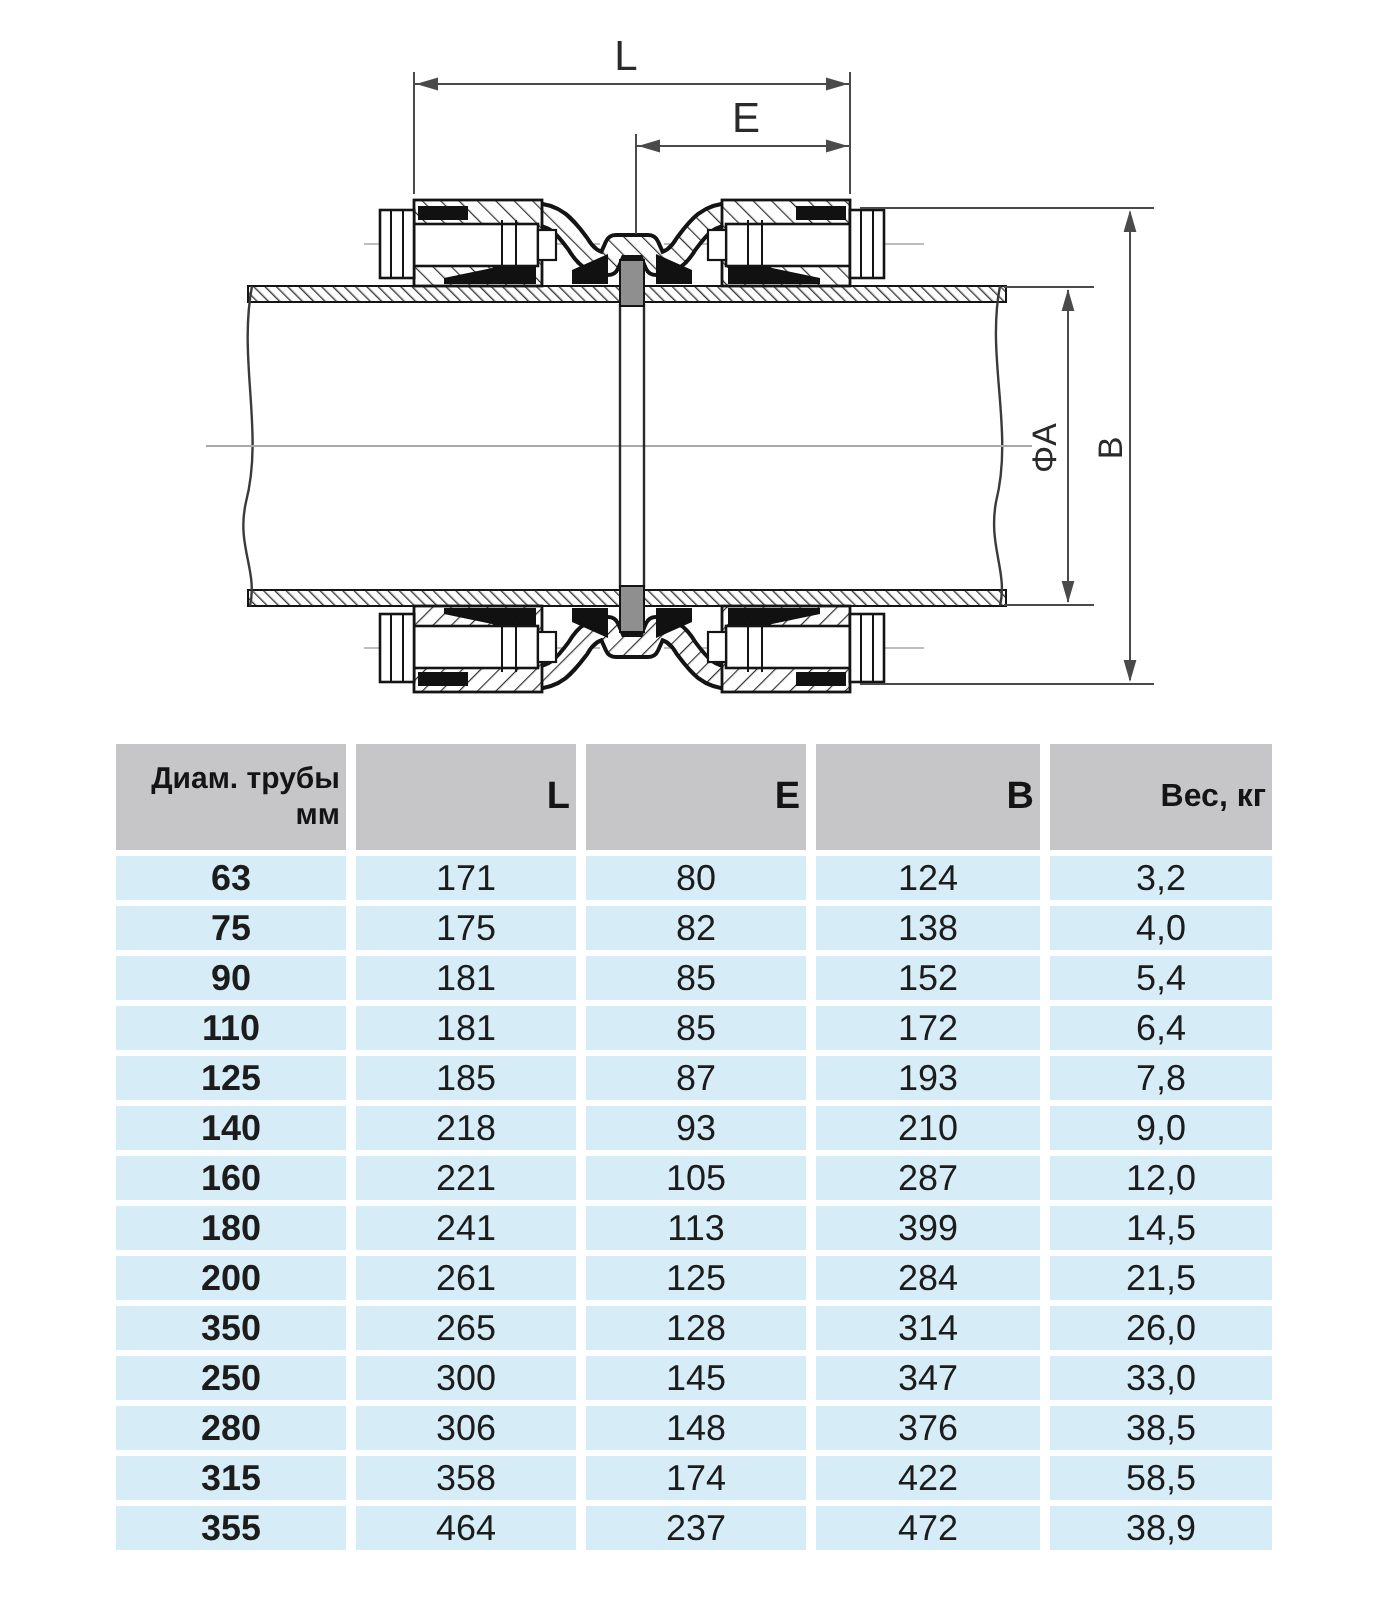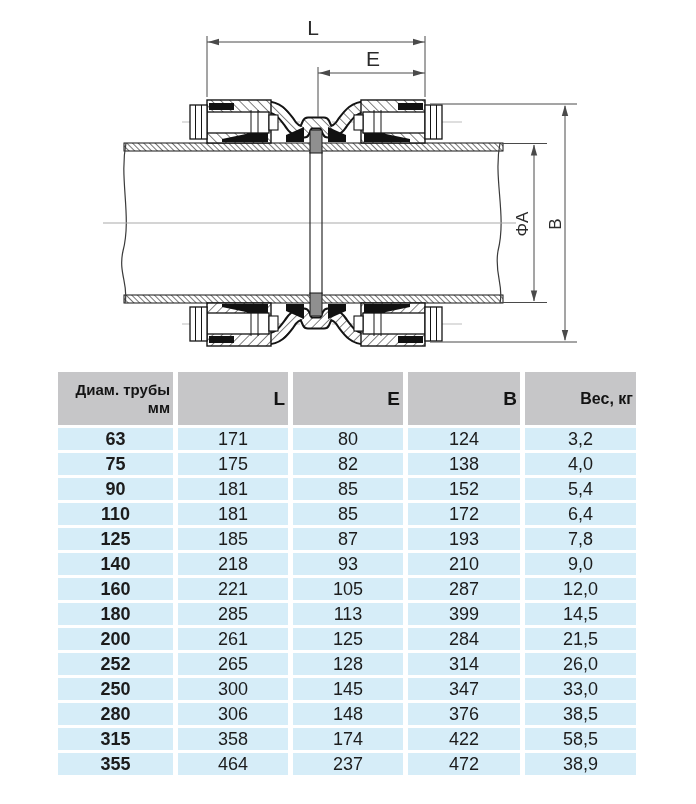--- a/index.html
+++ b/index.html
@@ -205,36 +205,36 @@
   <tr>
     <td class="c-diam">160</td>
     <td>221</td>
     <td>105</td>
     <td>287</td>
     <td>12,0</td>
   </tr>
 
   <tr>
     <td class="c-diam">180</td>
-    <td>285</td>
+    <td>241</td>
     <td>113</td>
     <td>399</td>
     <td>14,5</td>
   </tr>
 
   <tr>
     <td class="c-diam">200</td>
     <td>261</td>
     <td>125</td>
     <td>284</td>
     <td>21,5</td>
   </tr>
 
   <tr>
-    <td class="c-diam">252</td>
+    <td class="c-diam">350</td>
     <td>265</td>
     <td>128</td>
     <td>314</td>
     <td>26,0</td>
   </tr>
 
   <tr>
     <td class="c-diam">250</td>
     <td>300</td>
     <td>145</td>

